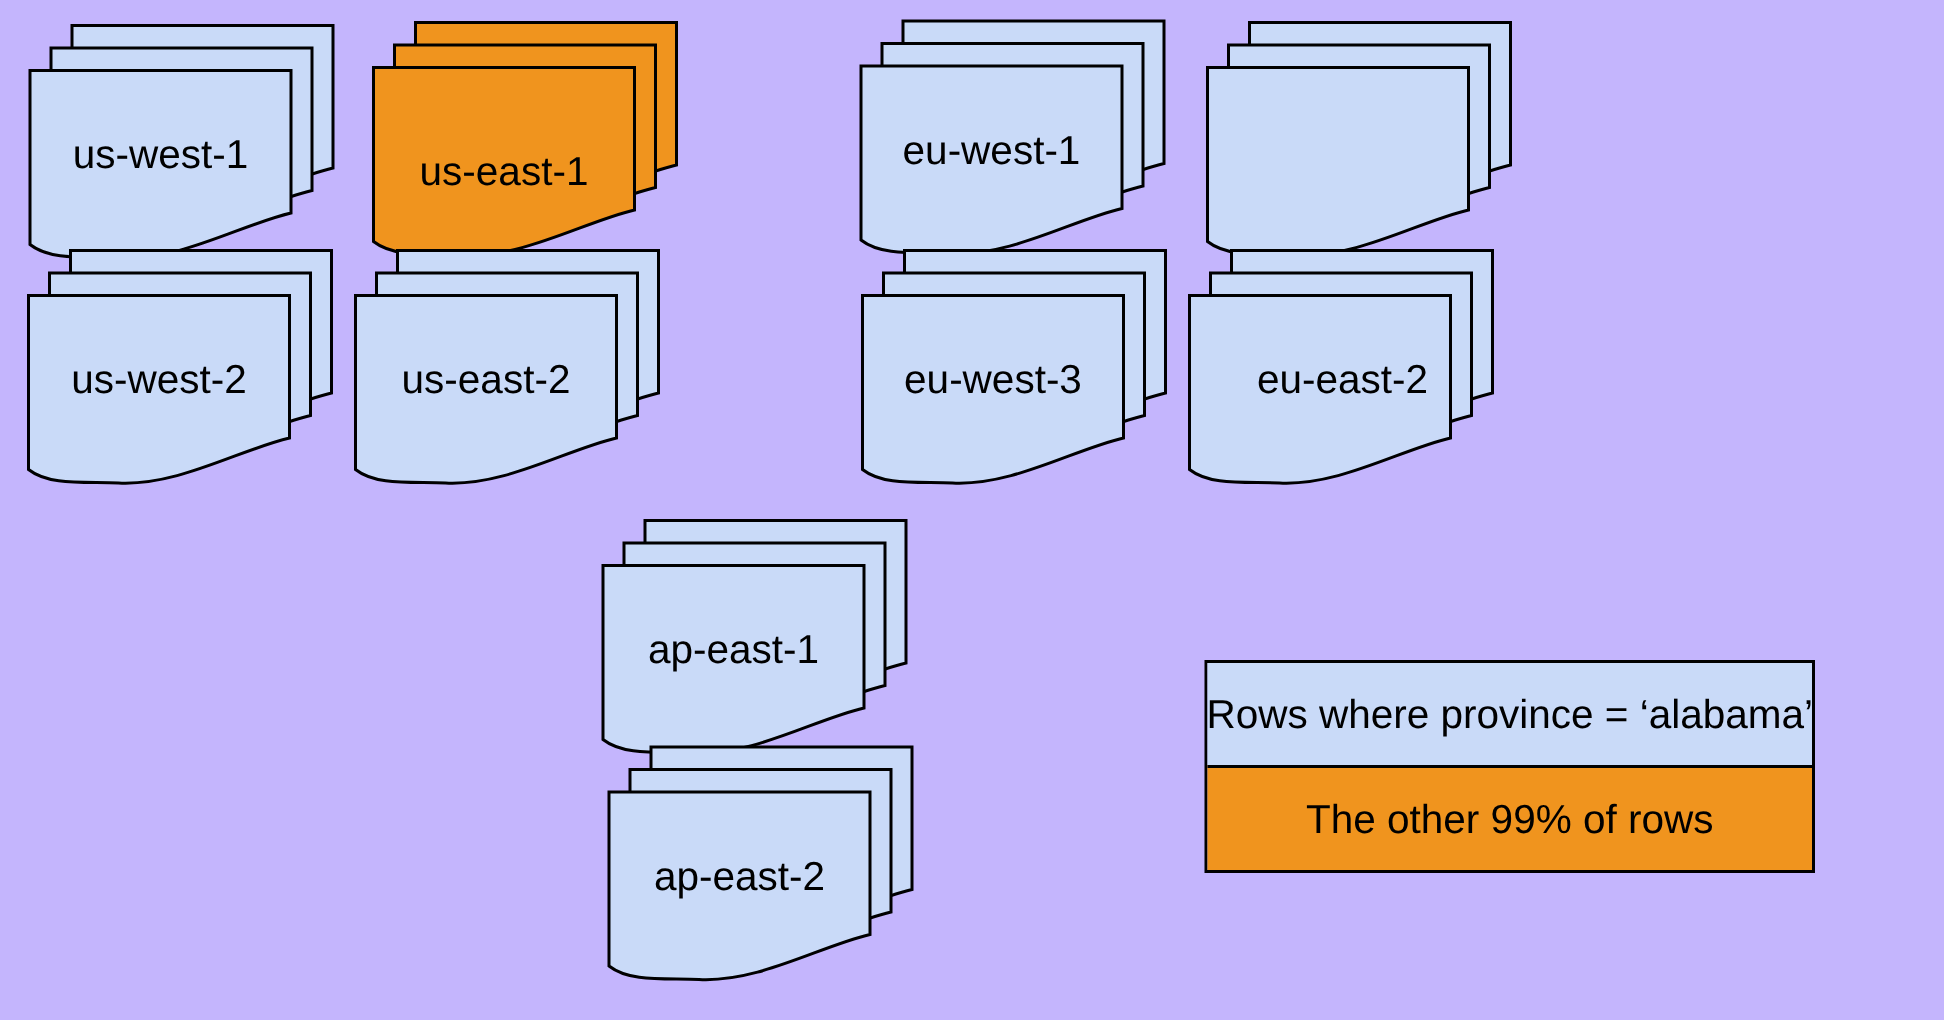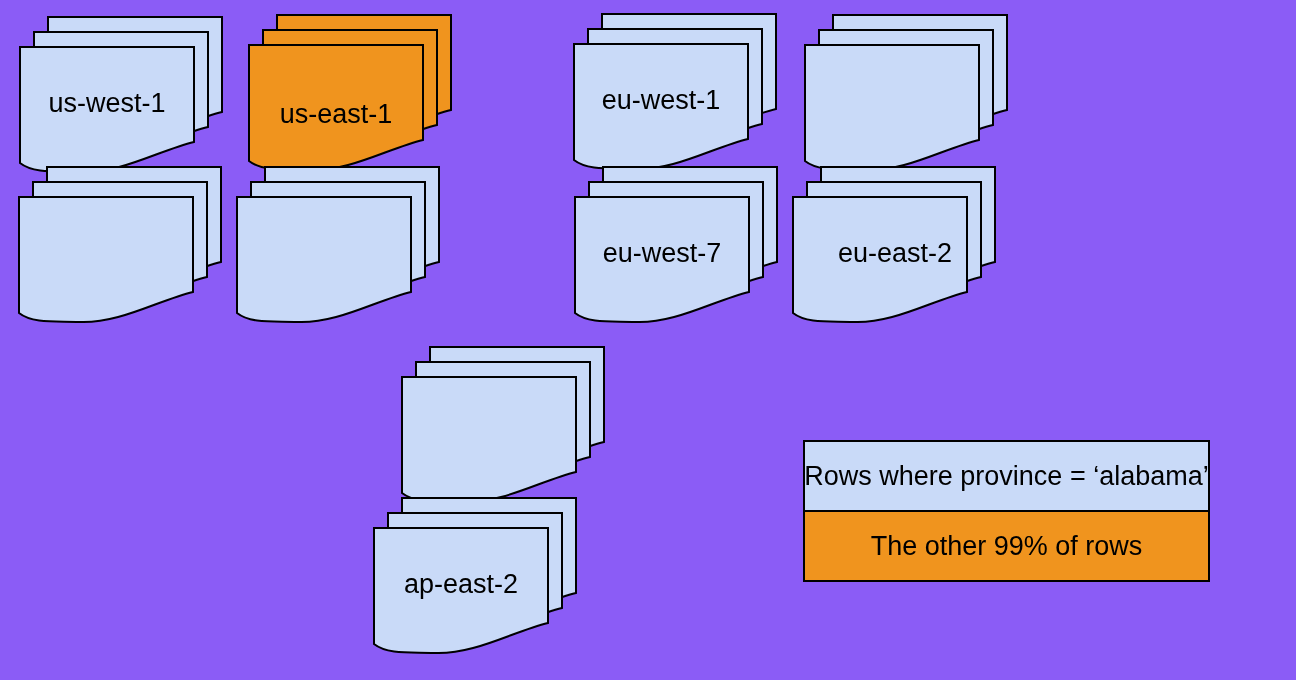--- a/index.html
+++ b/index.html
@@ -4,21 +4,21 @@
 <style>
   html, body {
     margin: 0;
     padding: 0;
     background: #ffffff;
   }
   #canvas {
     position: relative;
     width: 1296px;
     height: 680px;
-    background: #8b5cf6;
+    background: #c4b5fd;
     overflow: hidden;
     font-family: "Liberation Sans", sans-serif;
   }
   .stack {
     position: absolute;
     width: 206px;
     height: 160px;
   }
   .stack svg {
     position: absolute;
@@ -99,57 +99,60 @@
       <path class="sheet-front" d="M 2 32 L 176 32 L 176 127 C 142 135, 102 159, 62 157 C 40 156, 16 159, 2 148 Z" fill="#c9daf8" stroke="#000000" stroke-width="2"></path>
     </svg>
   </div>
 
   <div class="stack" style="left: 17px; top: 165px;">
     <svg width="206" height="160" viewBox="0 0 206 160">
       <path class="sheet-back" d="M 30 2 L 204 2 L 204 97 C 170 105, 130 129, 90 127 C 68 126, 44 129, 30 118 Z" fill="#c9daf8" stroke="#000000" stroke-width="2"></path>
       <path class="sheet-mid" d="M 16 17 L 190 17 L 190 112 C 156 120, 116 144, 76 142 C 54 141, 30 144, 16 133 Z" fill="#c9daf8" stroke="#000000" stroke-width="2"></path>
       <path class="sheet-front" d="M 2 32 L 176 32 L 176 127 C 142 135, 102 159, 62 157 C 40 156, 16 159, 2 148 Z" fill="#c9daf8" stroke="#000000" stroke-width="2"></path>
     </svg>
+    <div class="stack-label" style="color: rgb(0, 0, 0);">us-west-2</div>
   </div>
 
   <div class="stack" style="left: 235px; top: 165px;">
     <svg width="206" height="160" viewBox="0 0 206 160">
       <path class="sheet-back" d="M 30 2 L 204 2 L 204 97 C 170 105, 130 129, 90 127 C 68 126, 44 129, 30 118 Z" fill="#c9daf8" stroke="#000000" stroke-width="2"></path>
       <path class="sheet-mid" d="M 16 17 L 190 17 L 190 112 C 156 120, 116 144, 76 142 C 54 141, 30 144, 16 133 Z" fill="#c9daf8" stroke="#000000" stroke-width="2"></path>
       <path class="sheet-front" d="M 2 32 L 176 32 L 176 127 C 142 135, 102 159, 62 157 C 40 156, 16 159, 2 148 Z" fill="#c9daf8" stroke="#000000" stroke-width="2"></path>
     </svg>
+    <div class="stack-label" style="color: rgb(0, 0, 0);">us-east-2</div>
   </div>
 
   <div class="stack" style="left: 573px; top: 165px;">
     <svg width="206" height="160" viewBox="0 0 206 160">
       <path class="sheet-back" d="M 30 2 L 204 2 L 204 97 C 170 105, 130 129, 90 127 C 68 126, 44 129, 30 118 Z" fill="#c9daf8" stroke="#000000" stroke-width="2"></path>
       <path class="sheet-mid" d="M 16 17 L 190 17 L 190 112 C 156 120, 116 144, 76 142 C 54 141, 30 144, 16 133 Z" fill="#c9daf8" stroke="#000000" stroke-width="2"></path>
       <path class="sheet-front" d="M 2 32 L 176 32 L 176 127 C 142 135, 102 159, 62 157 C 40 156, 16 159, 2 148 Z" fill="#c9daf8" stroke="#000000" stroke-width="2"></path>
     </svg>
-    <div class="stack-label" style="color: rgb(0, 0, 0);">eu-west-7</div>
+    <div class="stack-label" style="color: rgb(0, 0, 0);">eu-west-3</div>
   </div>
 
   <div class="stack" style="left: 791px; top: 165px;">
     <svg width="206" height="160" viewBox="0 0 206 160">
       <path class="sheet-back" d="M 30 2 L 204 2 L 204 97 C 170 105, 130 129, 90 127 C 68 126, 44 129, 30 118 Z" fill="#c9daf8" stroke="#000000" stroke-width="2"></path>
       <path class="sheet-mid" d="M 16 17 L 190 17 L 190 112 C 156 120, 116 144, 76 142 C 54 141, 30 144, 16 133 Z" fill="#c9daf8" stroke="#000000" stroke-width="2"></path>
       <path class="sheet-front" d="M 2 32 L 176 32 L 176 127 C 142 135, 102 159, 62 157 C 40 156, 16 159, 2 148 Z" fill="#c9daf8" stroke="#000000" stroke-width="2"></path>
     </svg>
     <div class="stack-label" style="color: rgb(0, 0, 0); padding-left: 15px;">eu-east-2</div>
   </div>
 
   <div class="stack" style="left: 400px; top: 345px;">
     <svg width="206" height="160" viewBox="0 0 206 160">
       <path class="sheet-back" d="M 30 2 L 204 2 L 204 97 C 170 105, 130 129, 90 127 C 68 126, 44 129, 30 118 Z" fill="#c9daf8" stroke="#000000" stroke-width="2"></path>
       <path class="sheet-mid" d="M 16 17 L 190 17 L 190 112 C 156 120, 116 144, 76 142 C 54 141, 30 144, 16 133 Z" fill="#c9daf8" stroke="#000000" stroke-width="2"></path>
       <path class="sheet-front" d="M 2 32 L 176 32 L 176 127 C 142 135, 102 159, 62 157 C 40 156, 16 159, 2 148 Z" fill="#c9daf8" stroke="#000000" stroke-width="2"></path>
     </svg>
+    <div class="stack-label" style="color: rgb(0, 0, 0);">ap-east-1</div>
   </div>
 
-  <div class="stack" style="left: 372px; top: 496px;">
+  <div class="stack" style="left: 404px; top: 496px;">
     <svg width="206" height="160" viewBox="0 0 206 160">
       <path class="sheet-back" d="M 30 2 L 204 2 L 204 97 C 170 105, 130 129, 90 127 C 68 126, 44 129, 30 118 Z" fill="#c9daf8" stroke="#000000" stroke-width="2"></path>
       <path class="sheet-mid" d="M 16 17 L 190 17 L 190 112 C 156 120, 116 144, 76 142 C 54 141, 30 144, 16 133 Z" fill="#c9daf8" stroke="#000000" stroke-width="2"></path>
       <path class="sheet-front" d="M 2 32 L 176 32 L 176 127 C 142 135, 102 159, 62 157 C 40 156, 16 159, 2 148 Z" fill="#c9daf8" stroke="#000000" stroke-width="2"></path>
     </svg>
     <div class="stack-label" style="color: rgb(0, 0, 0);">ap-east-2</div>
   </div>
 </div>
   <div id="legend" style="left: 803px; top: 440px; width: 407px; height: 142px;">
   <div class="legend-row" style="background: rgb(201, 218, 248);">

